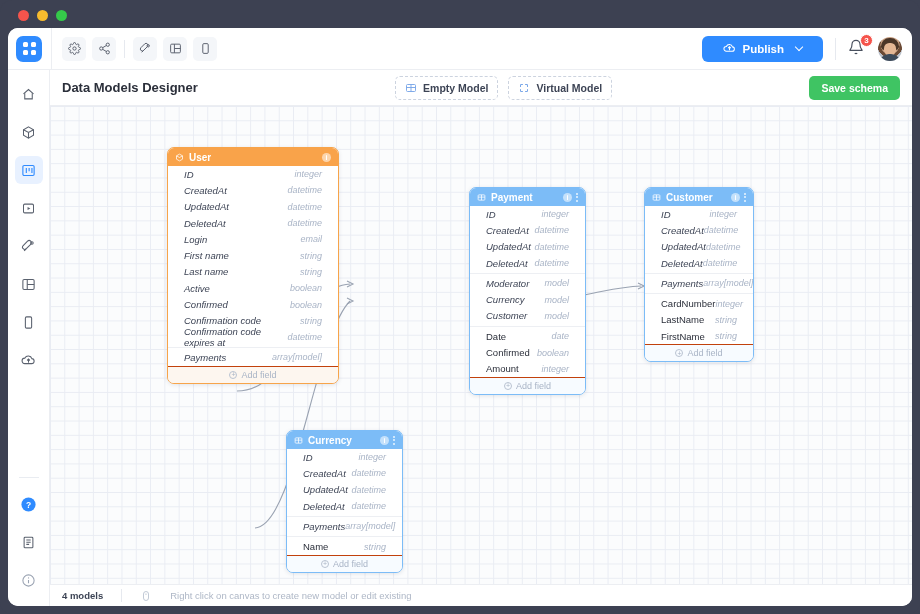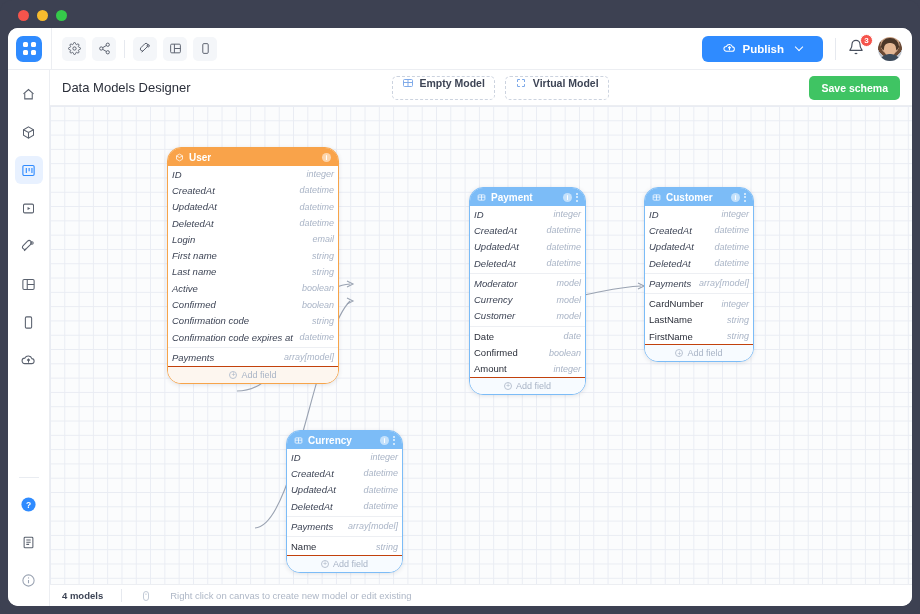--- a/index.html
+++ b/index.html
@@ -90,24 +90,24 @@
     background: #e3b694; border-radius: 6px 6px 7px 7px; }
   .avatar .body { position: absolute; left: 1px; bottom: -3px; width: 22px; height: 10px;
     background: #3c4a5a; border-radius: 11px 11px 0 0; }
 
   
   .subheader {
     position: absolute; left: 42px; top: 42px; width: 862px; height: 36px;
     background: #fff; border-bottom: 1px solid #eceef2;
     display: flex; align-items: center; padding: 0 12px;
   }
-  .page-title { font-size: 13px; font-weight: normal; color: #2b2f3a; }
+  .page-title { font-size: 13px; font-weight: bold; color: #2b2f3a; }
   .dashed-btn {
     height: 24px; border: 1px dashed #ccd3df; border-radius: 5px; background: #fff;
-    display: flex; align-items: flex-start; gap: 6px; padding: 0 9px;
+    display: flex; align-items: center; gap: 6px; padding: 0 9px;
     font-size: 10.5px; font-weight: bold; color: #3d4455;
   }
   .dashed-group { display: flex; gap: 10px; }
   .save-btn {
     height: 24px; border-radius: 5px; background: #3fc463; color: #fff;
     display: flex; align-items: center; padding: 0 12px;
     font-size: 10.5px; font-weight: bold;
   }
 
   
@@ -130,42 +130,42 @@
     background:
       linear-gradient(to right, #e9ecf3 1px, transparent 1px) 0 0 / 14.3px 14.3px,
       linear-gradient(to bottom, #e9ecf3 1px, transparent 1px) 0 0 / 14.3px 14.3px,
       #fbfcfd;
     overflow: hidden;
   }
   .edges { position: absolute; left: 0; top: 0; width: 862px; height: 478px; pointer-events: none; }
 
   
   .card {
-    position: absolute; background: #fff; border-radius: 14px;
+    position: absolute; background: #fff; border-radius: 7px;
     box-shadow: 0 1px 4px rgba(40,50,70,.12);
     overflow: hidden;
   }
   .c-orange { border: 1.5px solid #f7a44a; }
   .c-blue { border: 1.5px solid #7cbcf7; }
   .card-head {
     height: 18px; display: flex; align-items: center; padding: 0 7px;
     color: #fff; font-size: 10px; font-weight: bold; gap: 5px;
   }
   .head-orange { background: #f9a34a; }
   .head-blue { background: #7cbcf7; }
   .head-right { margin-left: auto; display: flex; align-items: center; gap: 4px; }
   .info-dot {
     width: 9px; height: 9px; border-radius: 50%; background: rgba(255,255,255,.55);
     color: #fff; font-size: 7px; font-weight: bold; display: flex; align-items: center; justify-content: center;
     line-height: 1;
   }
   .kebab { display: flex; flex-direction: column; gap: 1.5px; }
   .kebab i { width: 2px; height: 2px; background: rgba(255,255,255,.85); border-radius: 50%; display: block; }
   .field {
-    display: flex; align-items: center; height: 16.3px; padding: 0 4px;
+    display: flex; align-items: center; height: 16.3px; padding: 0 16px;
     font-size: 9.5px; color: #3d4455;
   }
   .field .fname { font-style: italic; }
   .field.strong .fname { font-style: normal; font-weight: normal; color: #2b2f3a; }
   .field .ftype { margin-left: auto; font-style: italic; color: #a9b4c6; font-size: 9px; }
   .group-sep { height: 1px; background: #edeff3; margin: 1.5px 0; }
   .add-field {
     height: 17px; display: flex; align-items: center; justify-content: center; gap: 4px;
     font-size: 9px; color: #a9b4c6; border-top: 1px solid #c2410c;
   }

